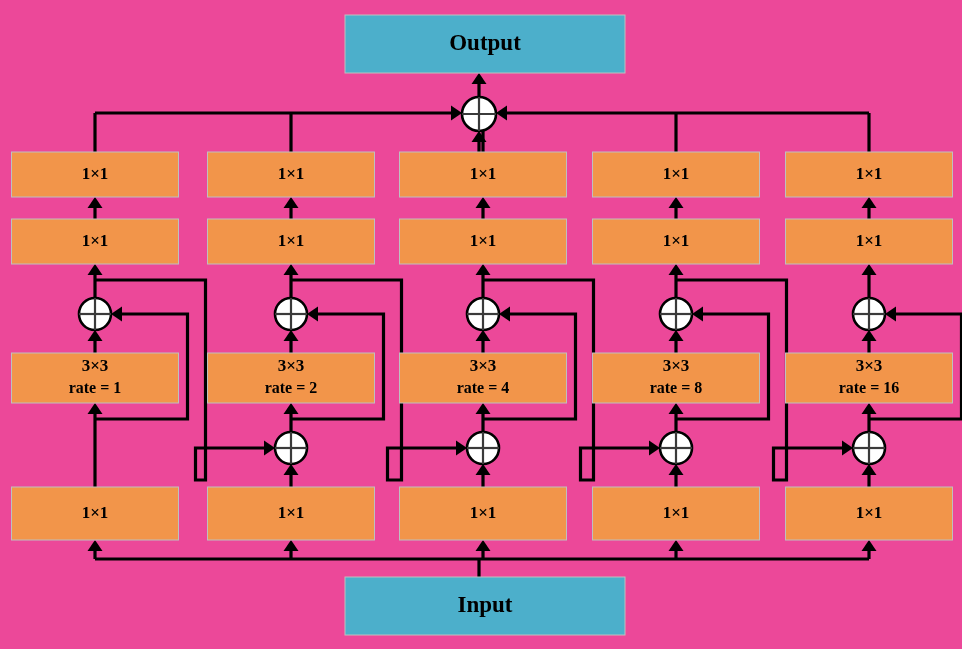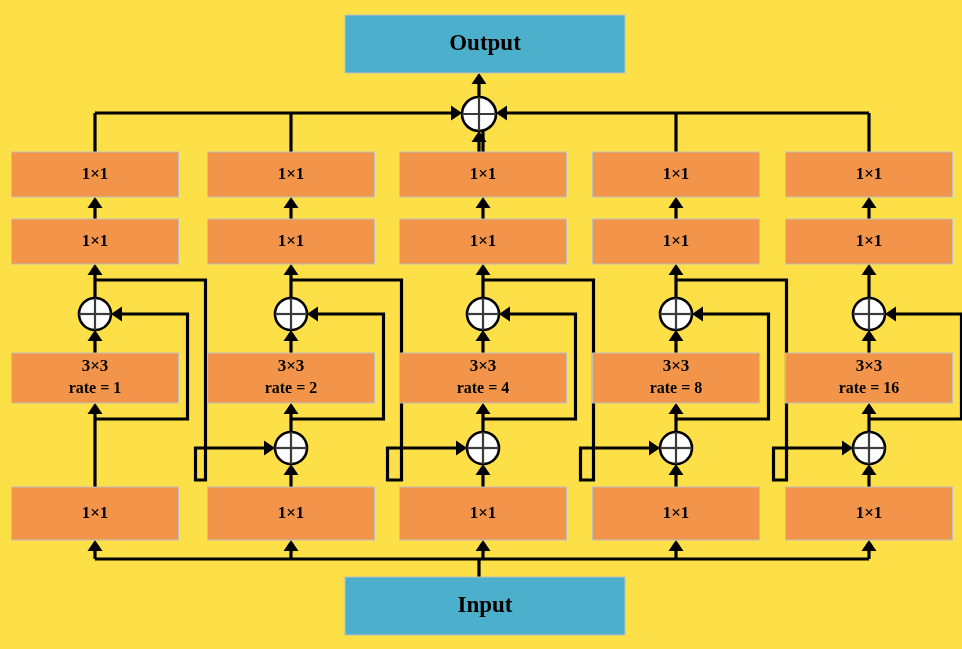--- a/index.html
+++ b/index.html
@@ -7,21 +7,21 @@
     padding: 0;
     background: #ffffff;
   }
   body {
     font-family: "Liberation Serif", serif;
   }
   #diagram-root {
     position: relative;
     width: 962px;
     height: 649px;
-    background: #fde047;
+    background: #ec4899;
     overflow: hidden;
   }
   svg#diagram-svg {
     position: absolute;
     left: 0;
     top: 0;
     width: 962px;
     height: 649px;
     display: block;
   }

